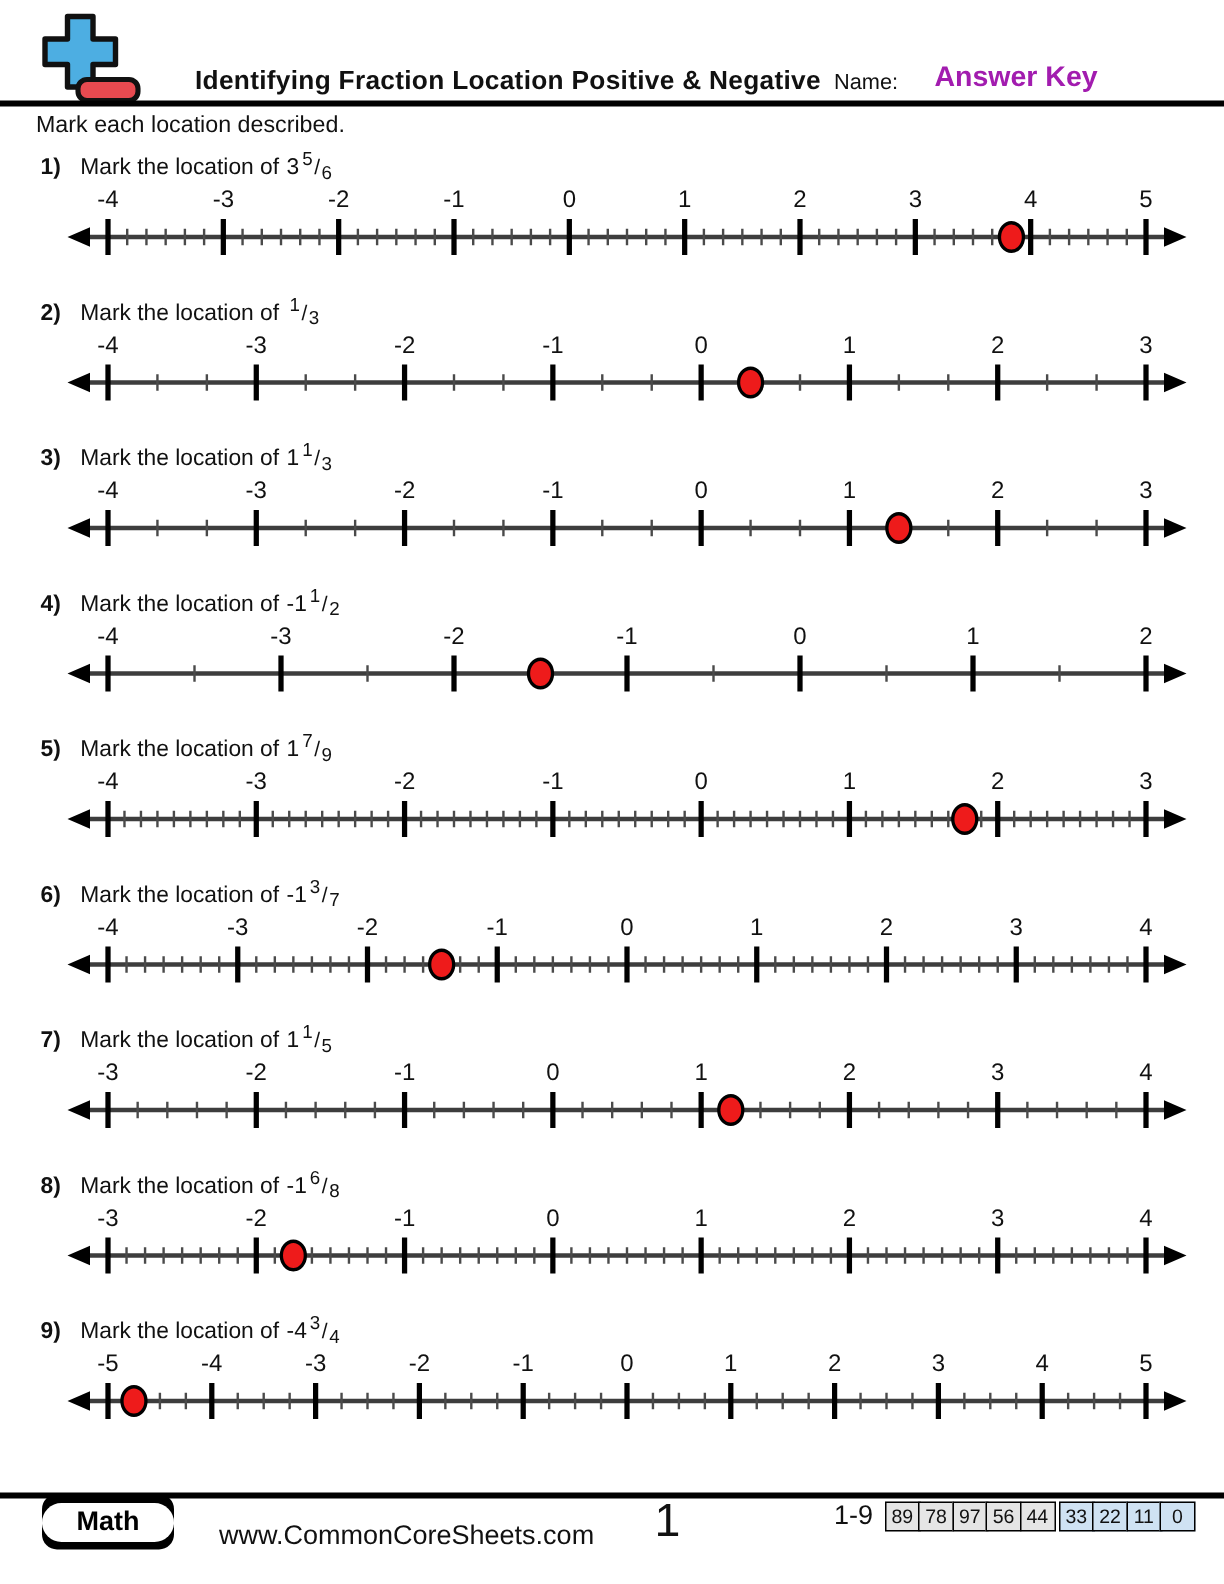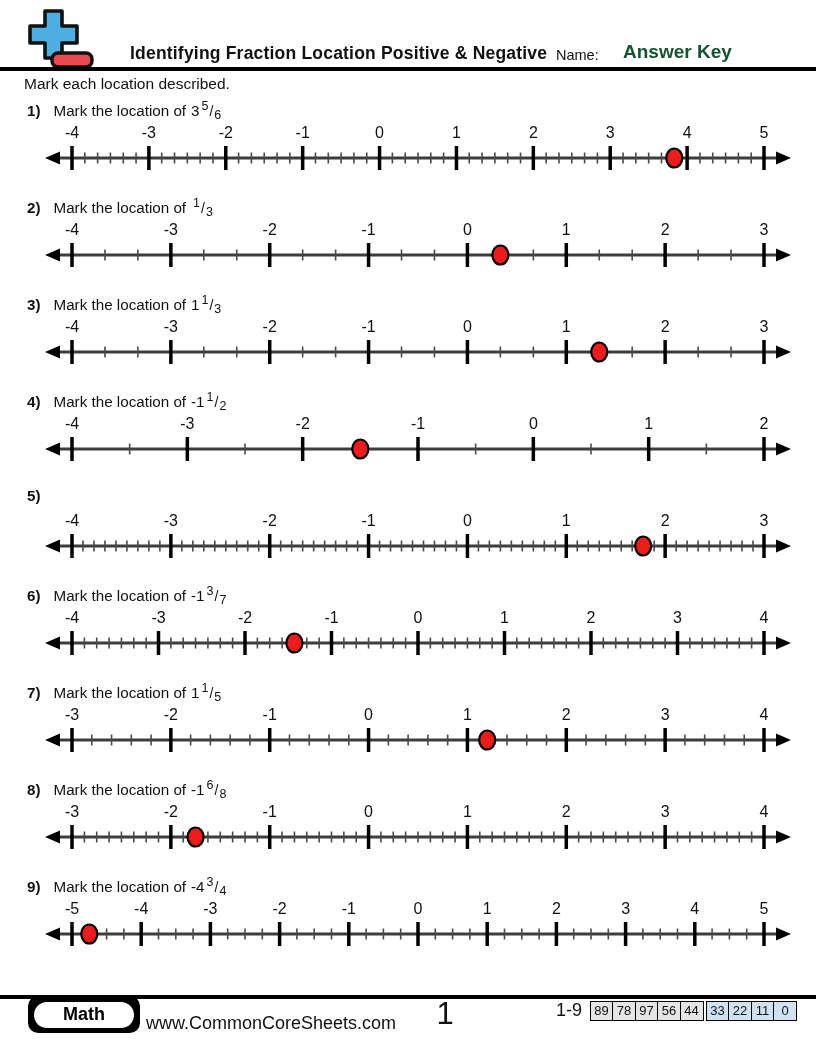--- a/index.html
+++ b/index.html
@@ -24,21 +24,21 @@
   .qtext { white-space:nowrap; }
   .whole { margin-left:5px; }
   .frac sup { font-size:12.5px; vertical-align:6px; margin-left:2px; }
   .frac .slash { font-size:14px; margin-left:1px; }
   .frac sub { font-size:12.5px; vertical-align:-3px; margin-left:1px; }
   .numberline { display:block; }
   svg text { font-family:"Liberation Sans", sans-serif; }
   
   #footer-rule { position:absolute; left:0; top:995px; width:816px; height:4px; background:#000; }
   #math-badge {
-    position:absolute; left:28px; top:996px; width:112px; height:37px;
+    position:absolute; left:28px; top:996px; width:88px; height:37px;
     background:#000; border-radius:10px; display:flex; align-items:center; justify-content:center;
   }
   #math-badge .pill {
     width:100px; height:26px; background:#fff; border-radius:13px;
     display:flex; align-items:center; justify-content:center;
     font-size:18px; font-weight:bold; color:#000;
   }
   #website { position:absolute; left:146px; top:1013px; font-size:18px;text-align:right; }
   #page-number { position:absolute; left:420px; top:996px; width:50px; text-align:center; font-size:31px; }
   #score { position:absolute; left:556px; top:1000px; display:flex; align-items:center; }
@@ -57,21 +57,21 @@
 <div id="page">
 
   <div id="logo">
     <svg width="82" height="62" viewBox="0 0 82 62">
       <path d="M29 3 h17 v15 h15 v17 h-15 v15 h-17 v-15 h-15 v-17 h15 z" fill="#4daee2" stroke="#111" stroke-width="3.6" stroke-linejoin="round"></path>
       <rect x="36" y="45" width="40" height="14" rx="6" fill="#e84a50" stroke="#111" stroke-width="3.4"></rect>
     </svg>
   </div>
   <div id="title">Identifying Fraction Location Positive &amp; Negative</div>
   <div id="name-label">Name:</div>
-  <div id="answer-key" style="color: #14532d;">Answer Key</div>
+  <div id="answer-key" style="color: #a21caf;">Answer Key</div>
   <div id="header-rule"></div>
   <div id="instructions">Mark each location described.</div>
 
   <div id="problems">
 
     <div class="problem">
       <div class="qrow">
         <span class="qnum">1)</span>
         <span class="qtext"><span>Mark the location of</span><span class="whole">3</span><span class="frac"><sup>5</sup><span class="slash">/</span><sub>6</sub></span></span>
       </div>
@@ -263,20 +263,21 @@
           <line x1="706.3333333333334" y1="30.5" x2="706.3333333333334" y2="41.5" stroke="#4a4a4a" stroke-width="1.6"></line>
           <line x1="764" y1="24" x2="764" y2="48" stroke="#000" stroke-width="3.5"></line>
           <text x="764" y="16" text-anchor="middle" font-size="16" fill="#111">2</text>
           <ellipse cx="360.3333333333333" cy="36" rx="8" ry="9.5" fill="#ee1b1b" stroke="#000" stroke-width="2.2"></ellipse>
         </svg>
     </div>
 
     <div class="problem">
       <div class="qrow">
         <span class="qnum">5)</span>
+        <span class="qtext"><span>Mark the location of</span><span class="whole">1</span><span class="frac"><sup>7</sup><span class="slash">/</span><sub>9</sub></span></span>
       </div>
       <svg class="numberline" width="816" height="54">
           <line x1="58" y1="36" x2="776" y2="36" stroke="#3d3d3d" stroke-width="3"></line>
           <polygon points="45,36 60,29.5 60,42.5" fill="#000"></polygon>
           <polygon points="791,36 776,29.5 776,42.5" fill="#000"></polygon>
           <line x1="72" y1="24" x2="72" y2="48" stroke="#000" stroke-width="3.5"></line>
           <text x="72" y="16" text-anchor="middle" font-size="16" fill="#111">-4</text>
           <line x1="82.98412698412699" y1="30.5" x2="82.98412698412699" y2="41.5" stroke="#4a4a4a" stroke-width="1.6"></line>
           <line x1="93.96825396825398" y1="30.5" x2="93.96825396825398" y2="41.5" stroke="#4a4a4a" stroke-width="1.6"></line>
           <line x1="104.95238095238096" y1="30.5" x2="104.95238095238096" y2="41.5" stroke="#4a4a4a" stroke-width="1.6"></line>

